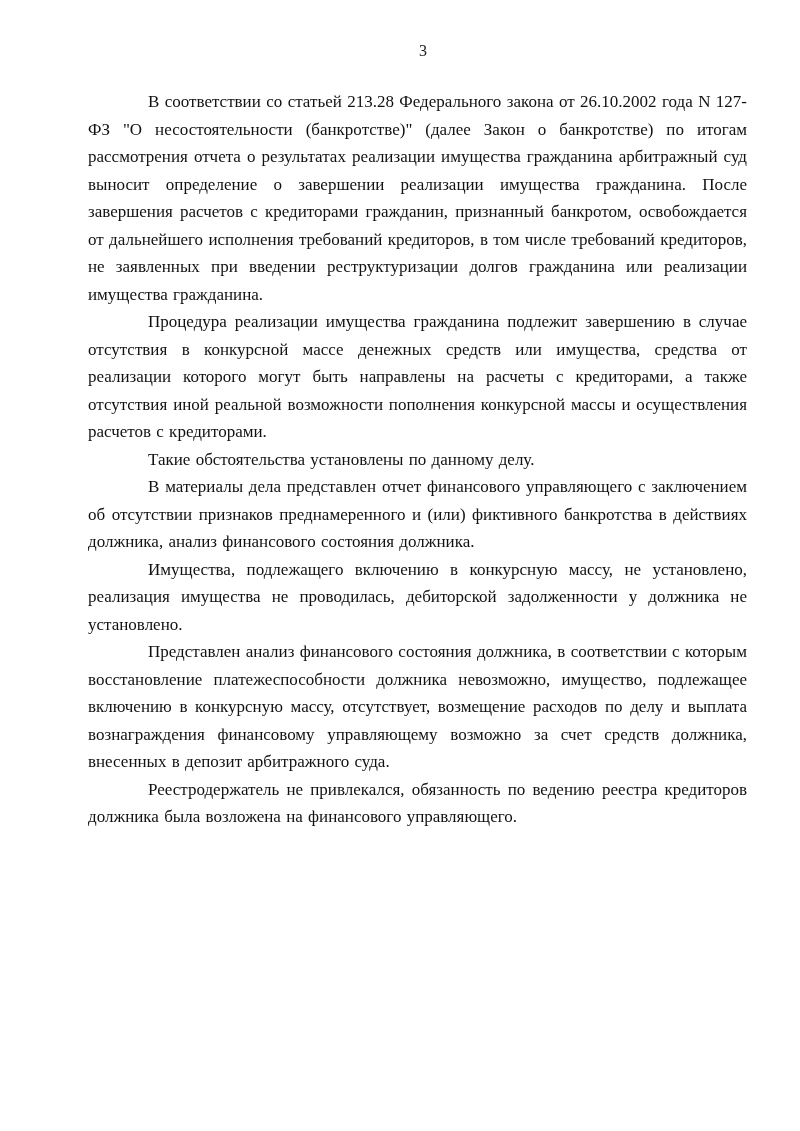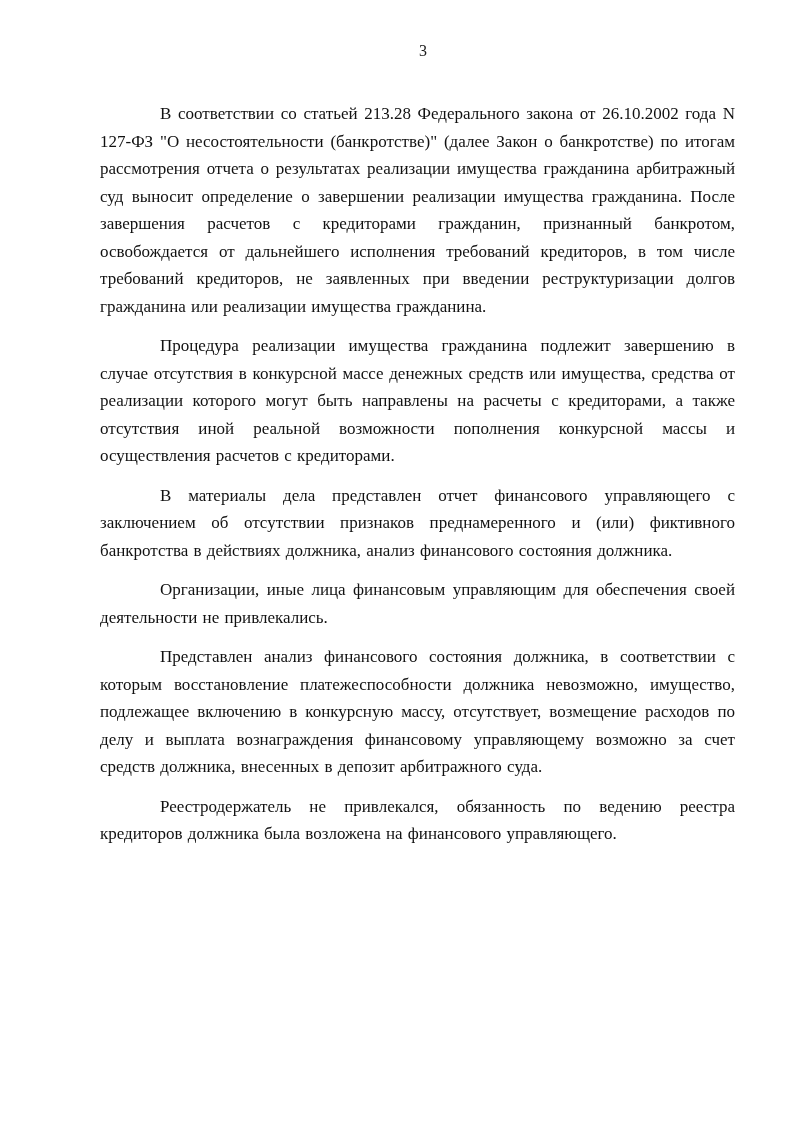--- a/index.html
+++ b/index.html
@@ -25,35 +25,36 @@
     font-size: 16px;
     color: #1a1a1a;
   }
   .document-body {
     position: absolute;
     top: 88px;
     left: 88px;
     width: 659px;
   }
   .document-body p {
-    margin: 12px;
+    margin: 0;
     font-size: 17px;
     line-height: 27.5px;
     text-align: justify;
     text-indent: 60px;
     word-spacing: 1px;
     color: #111111;
   }
 </style>
 </head>
 <body>
 
 <div class="page">
   <div class="page-number">3</div>
   <div class="document-body">
       <p>В соответствии со статьей 213.28 Федерального закона от 26.10.2002 года N 127-ФЗ "О несостоятельности (банкротстве)" (далее Закон о банкротстве) по итогам рассмотрения отчета о результатах реализации имущества гражданина арбитражный суд выносит определение о завершении реализации имущества гражданина. После завершения расчетов с кредиторами гражданин, признанный банкротом, освобождается от дальнейшего исполнения требований кредиторов, в том числе требований кредиторов, не заявленных при введении реструктуризации долгов гражданина или реализации имущества гражданина.</p>
       <p>Процедура реализации имущества гражданина подлежит завершению в случае отсутствия в конкурсной массе денежных средств или имущества, средства от реализации которого могут быть направлены на расчеты с кредиторами, а также отсутствия иной реальной возможности пополнения конкурсной массы и осуществления расчетов с кредиторами.</p>
+      <p>Такие обстоятельства установлены по данному делу.</p>
       <p>В материалы дела представлен отчет финансового управляющего с заключением об отсутствии признаков преднамеренного и (или) фиктивного банкротства в действиях должника, анализ финансового состояния должника.</p>
-      <p>Организации, иные лица финансовым управляющим для обеспечения своей деятельности не привлекались.</p>
+      <p>Имущества, подлежащего включению в конкурсную массу, не установлено, реализация имущества не проводилась, дебиторской задолженности у должника не установлено.</p>
       <p>Представлен анализ финансового состояния должника, в соответствии с которым восстановление платежеспособности должника невозможно, имущество, подлежащее включению в конкурсную массу, отсутствует, возмещение расходов по делу и выплата вознаграждения финансовому управляющему возможно за счет средств должника, внесенных в депозит арбитражного суда.</p>
       <p>Реестродержатель не привлекался, обязанность по ведению реестра кредиторов должника была возложена на финансового управляющего.</p>
     </div>
 </div>
 
 </body></html>

